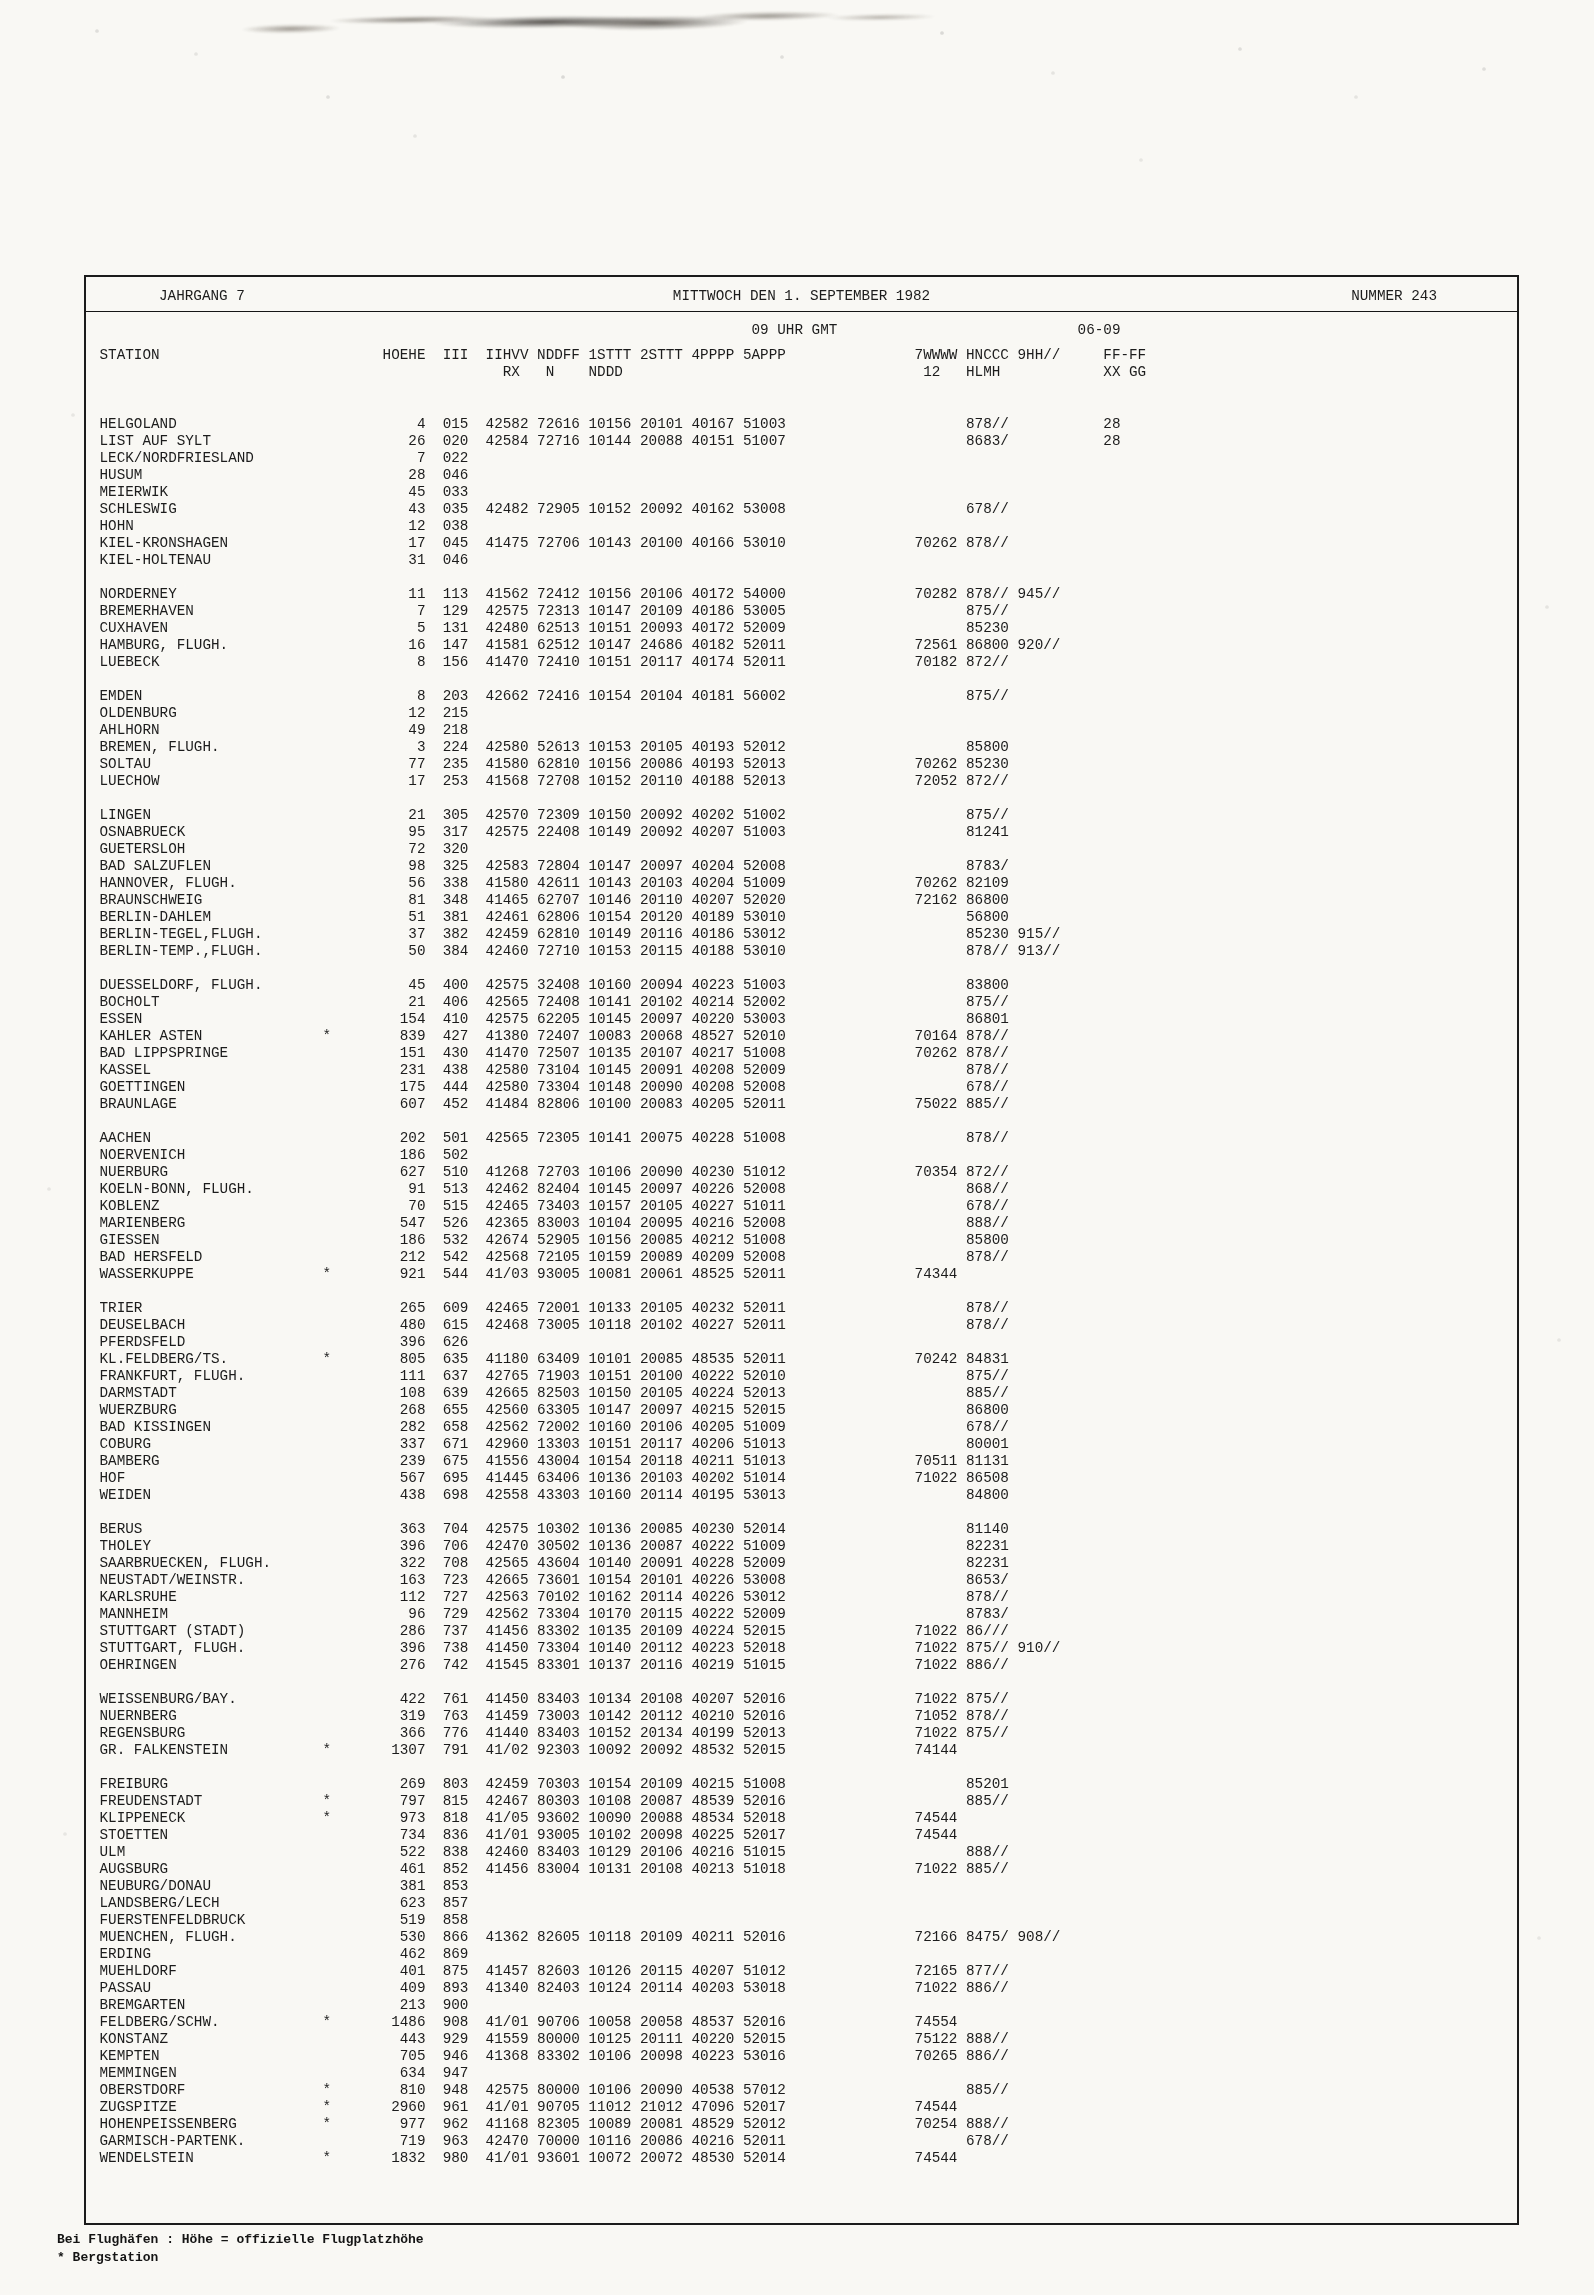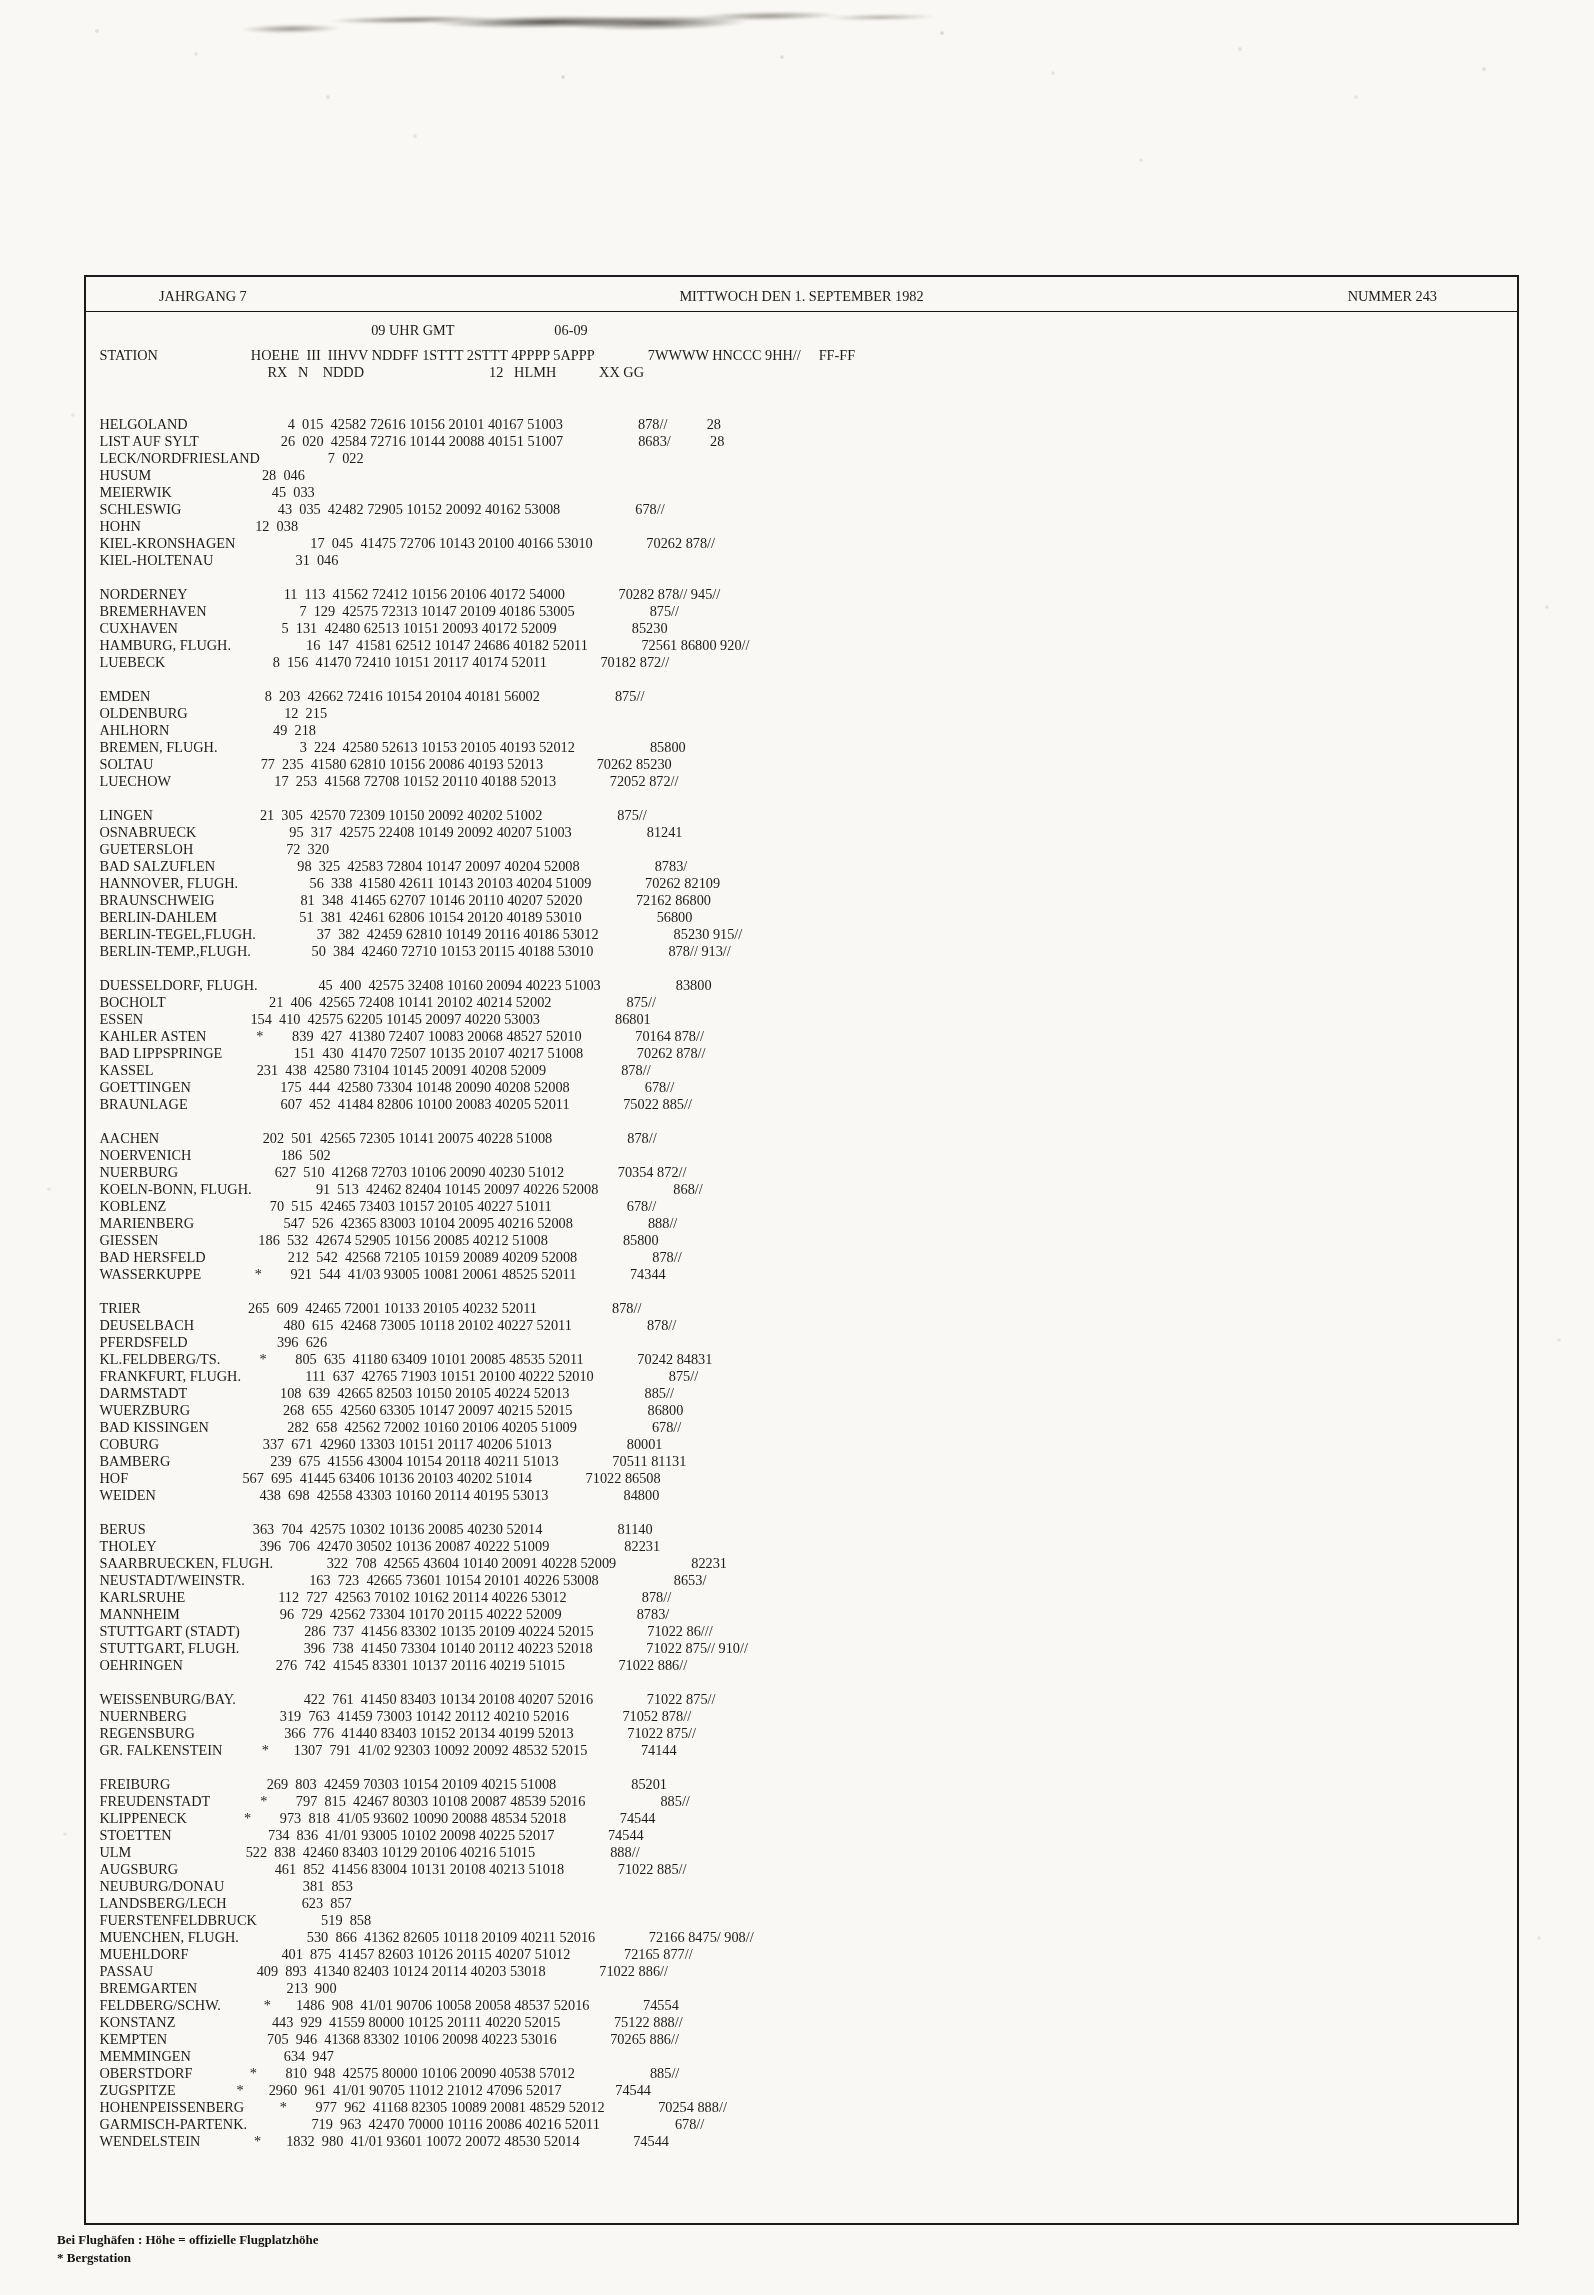--- a/index.html
+++ b/index.html
@@ -1,21 +1,21 @@
 <!DOCTYPE html>
 <html style="font-size:12.8px"><head>
 <meta charset="utf-8">
 <style>
   * { margin:0; padding:0; box-sizing:border-box; }
   html,body { width:1594px; height:2295px; }
   body { background:#eceae6; }
   .page {
     position:relative; width:1594px; height:2295px;
     background:#f9f8f4; overflow:hidden;
-    font-family:Liberation Serif, serif;
+    font-family:Liberation Mono, monospace;
     color:#1c1c1c;
   }
   
   .scan-noise {
     position:absolute; left:215px; top:0px; width:757px; height:41px;
     transform:rotate(-0.8deg); filter:blur(1.3px); opacity:.9;
     background:
       radial-gradient(ellipse 72px 6.4px  at 10% 60%, rgba(60,52,40,.55), transparent 70%),
       radial-gradient(ellipse 120px 5.6px at 26% 42%, rgba(55,48,38,.65), transparent 70%),
       radial-gradient(ellipse 167px 8.8px at 44% 52%, rgba(32,28,24,.85), transparent 70%),
@@ -168,20 +168,21 @@
             <div class="line">FREIBURG                           269  803  42459 70303 10154 20109 40215 51008                     85201           </div>
             <div class="line">FREUDENSTADT              *        797  815  42467 80303 10108 20087 48539 52016                     885//           </div>
             <div class="line">KLIPPENECK                *        973  818  41/05 93602 10090 20088 48534 52018               74544                 </div>
             <div class="line">STOETTEN                           734  836  41/01 93005 10102 20098 40225 52017               74544                 </div>
             <div class="line">ULM                                522  838  42460 83403 10129 20106 40216 51015                     888//           </div>
             <div class="line">AUGSBURG                           461  852  41456 83004 10131 20108 40213 51018               71022 885//           </div>
             <div class="line">NEUBURG/DONAU                      381  853                                                                          </div>
             <div class="line">LANDSBERG/LECH                     623  857                                                                          </div>
             <div class="line">FUERSTENFELDBRUCK                  519  858                                                                          </div>
             <div class="line">MUENCHEN, FLUGH.                   530  866  41362 82605 10118 20109 40211 52016               72166 8475/ 908//     </div>
+            <div class="line">ERDING                             462  869                                                                          </div>
             <div class="line">MUEHLDORF                          401  875  41457 82603 10126 20115 40207 51012               72165 877//           </div>
             <div class="line">PASSAU                             409  893  41340 82403 10124 20114 40203 53018               71022 886//           </div>
             <div class="line">BREMGARTEN                         213  900                                                                          </div>
             <div class="line">FELDBERG/SCHW.            *       1486  908  41/01 90706 10058 20058 48537 52016               74554                 </div>
             <div class="line">KONSTANZ                           443  929  41559 80000 10125 20111 40220 52015               75122 888//           </div>
             <div class="line">KEMPTEN                            705  946  41368 83302 10106 20098 40223 53016               70265 886//           </div>
             <div class="line">MEMMINGEN                          634  947                                                                          </div>
             <div class="line">OBERSTDORF                *        810  948  42575 80000 10106 20090 40538 57012                     885//           </div>
             <div class="line">ZUGSPITZE                 *       2960  961  41/01 90705 11012 21012 47096 52017               74544                 </div>
             <div class="line">HOHENPEISSENBERG          *        977  962  41168 82305 10089 20081 48529 52012               70254 888//           </div>

